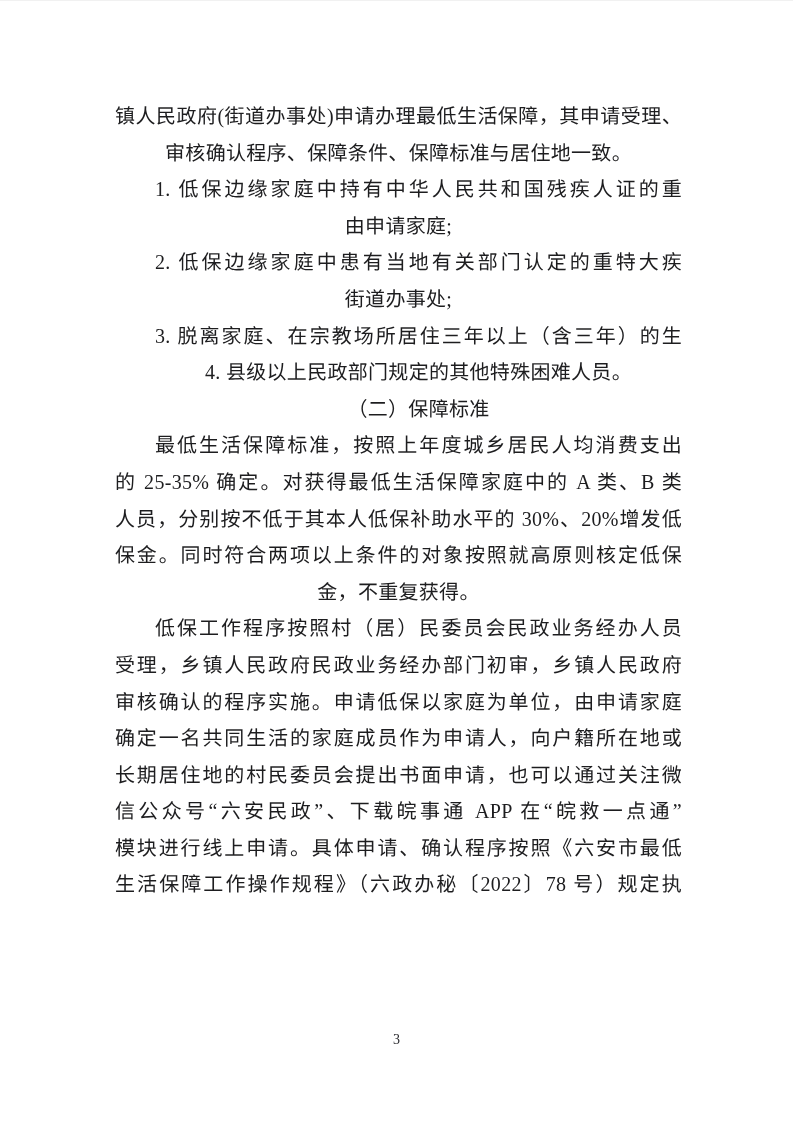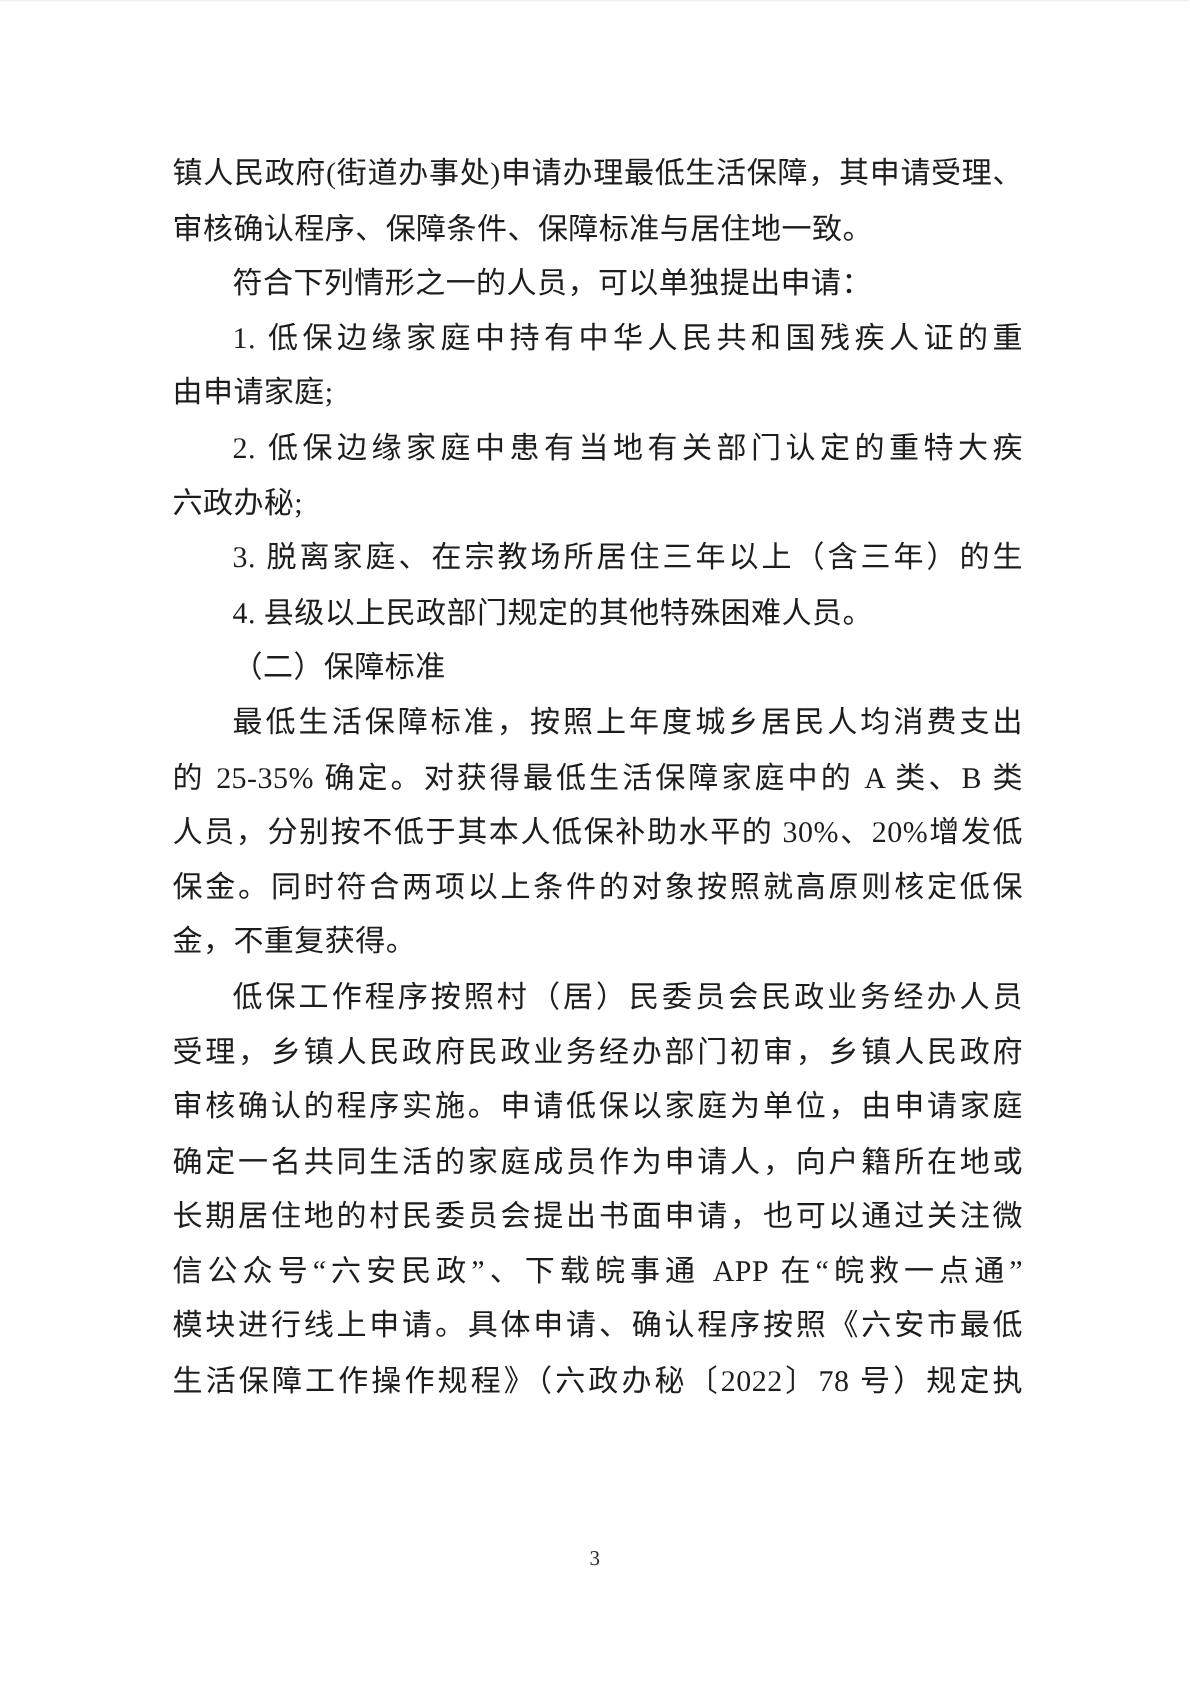--- a/index.html
+++ b/index.html
@@ -22,21 +22,21 @@
     position: absolute;
     left: 115px;
     top: 97px;
     width: 567px;
     font-size: 20px;
     line-height: 36.6px;
     color: #1d1d1f;
     letter-spacing: 0.3px;
   }
   .line {
-    text-align: left;
+    text-align: center;
     white-space: normal;
   }
   .line.indent {
     text-indent: 2em;
   }
   .line.j {
     text-align: justify;
     text-align-last: justify;
   }
   .pageno {
@@ -50,25 +50,24 @@
     font-family: "Liberation Serif", "DejaVu Serif", serif;
   }
 </style>
 </head>
 <body>
 
 <div class="page">
   <div class="doc-body" id="doc-body">
       <div class="line j">镇人民政府(街道办事处)申请办理最低生活保障，其申请受理、</div>
       <div class="line">审核确认程序、保障条件、保障标准与居住地一致。</div>
-      <div class="line indent">符合下列情形之一的人员，可以单独提出申请：</div>
       <div class="line indent j">1. 低保边缘家庭中持有中华人民共和国残疾人证的重</div>
       <div class="line">由申请家庭;</div>
       <div class="line indent j">2. 低保边缘家庭中患有当地有关部门认定的重特大疾</div>
-      <div class="line">六政办秘;</div>
+      <div class="line">街道办事处;</div>
       <div class="line indent j">3. 脱离家庭、在宗教场所居住三年以上（含三年）的生</div>
       <div class="line indent">4. 县级以上民政部门规定的其他特殊困难人员。</div>
       <div class="line indent">（二）保障标准</div>
       <div class="line indent j">最低生活保障标准，按照上年度城乡居民人均消费支出</div>
       <div class="line j">的 25-35% 确定。对获得最低生活保障家庭中的 A 类、B 类</div>
       <div class="line j">人员，分别按不低于其本人低保补助水平的 30%、20%增发低</div>
       <div class="line j">保金。同时符合两项以上条件的对象按照就高原则核定低保</div>
       <div class="line">金，不重复获得。</div>
       <div class="line indent j">低保工作程序按照村（居）民委员会民政业务经办人员</div>
       <div class="line j">受理，乡镇人民政府民政业务经办部门初审，乡镇人民政府</div>

